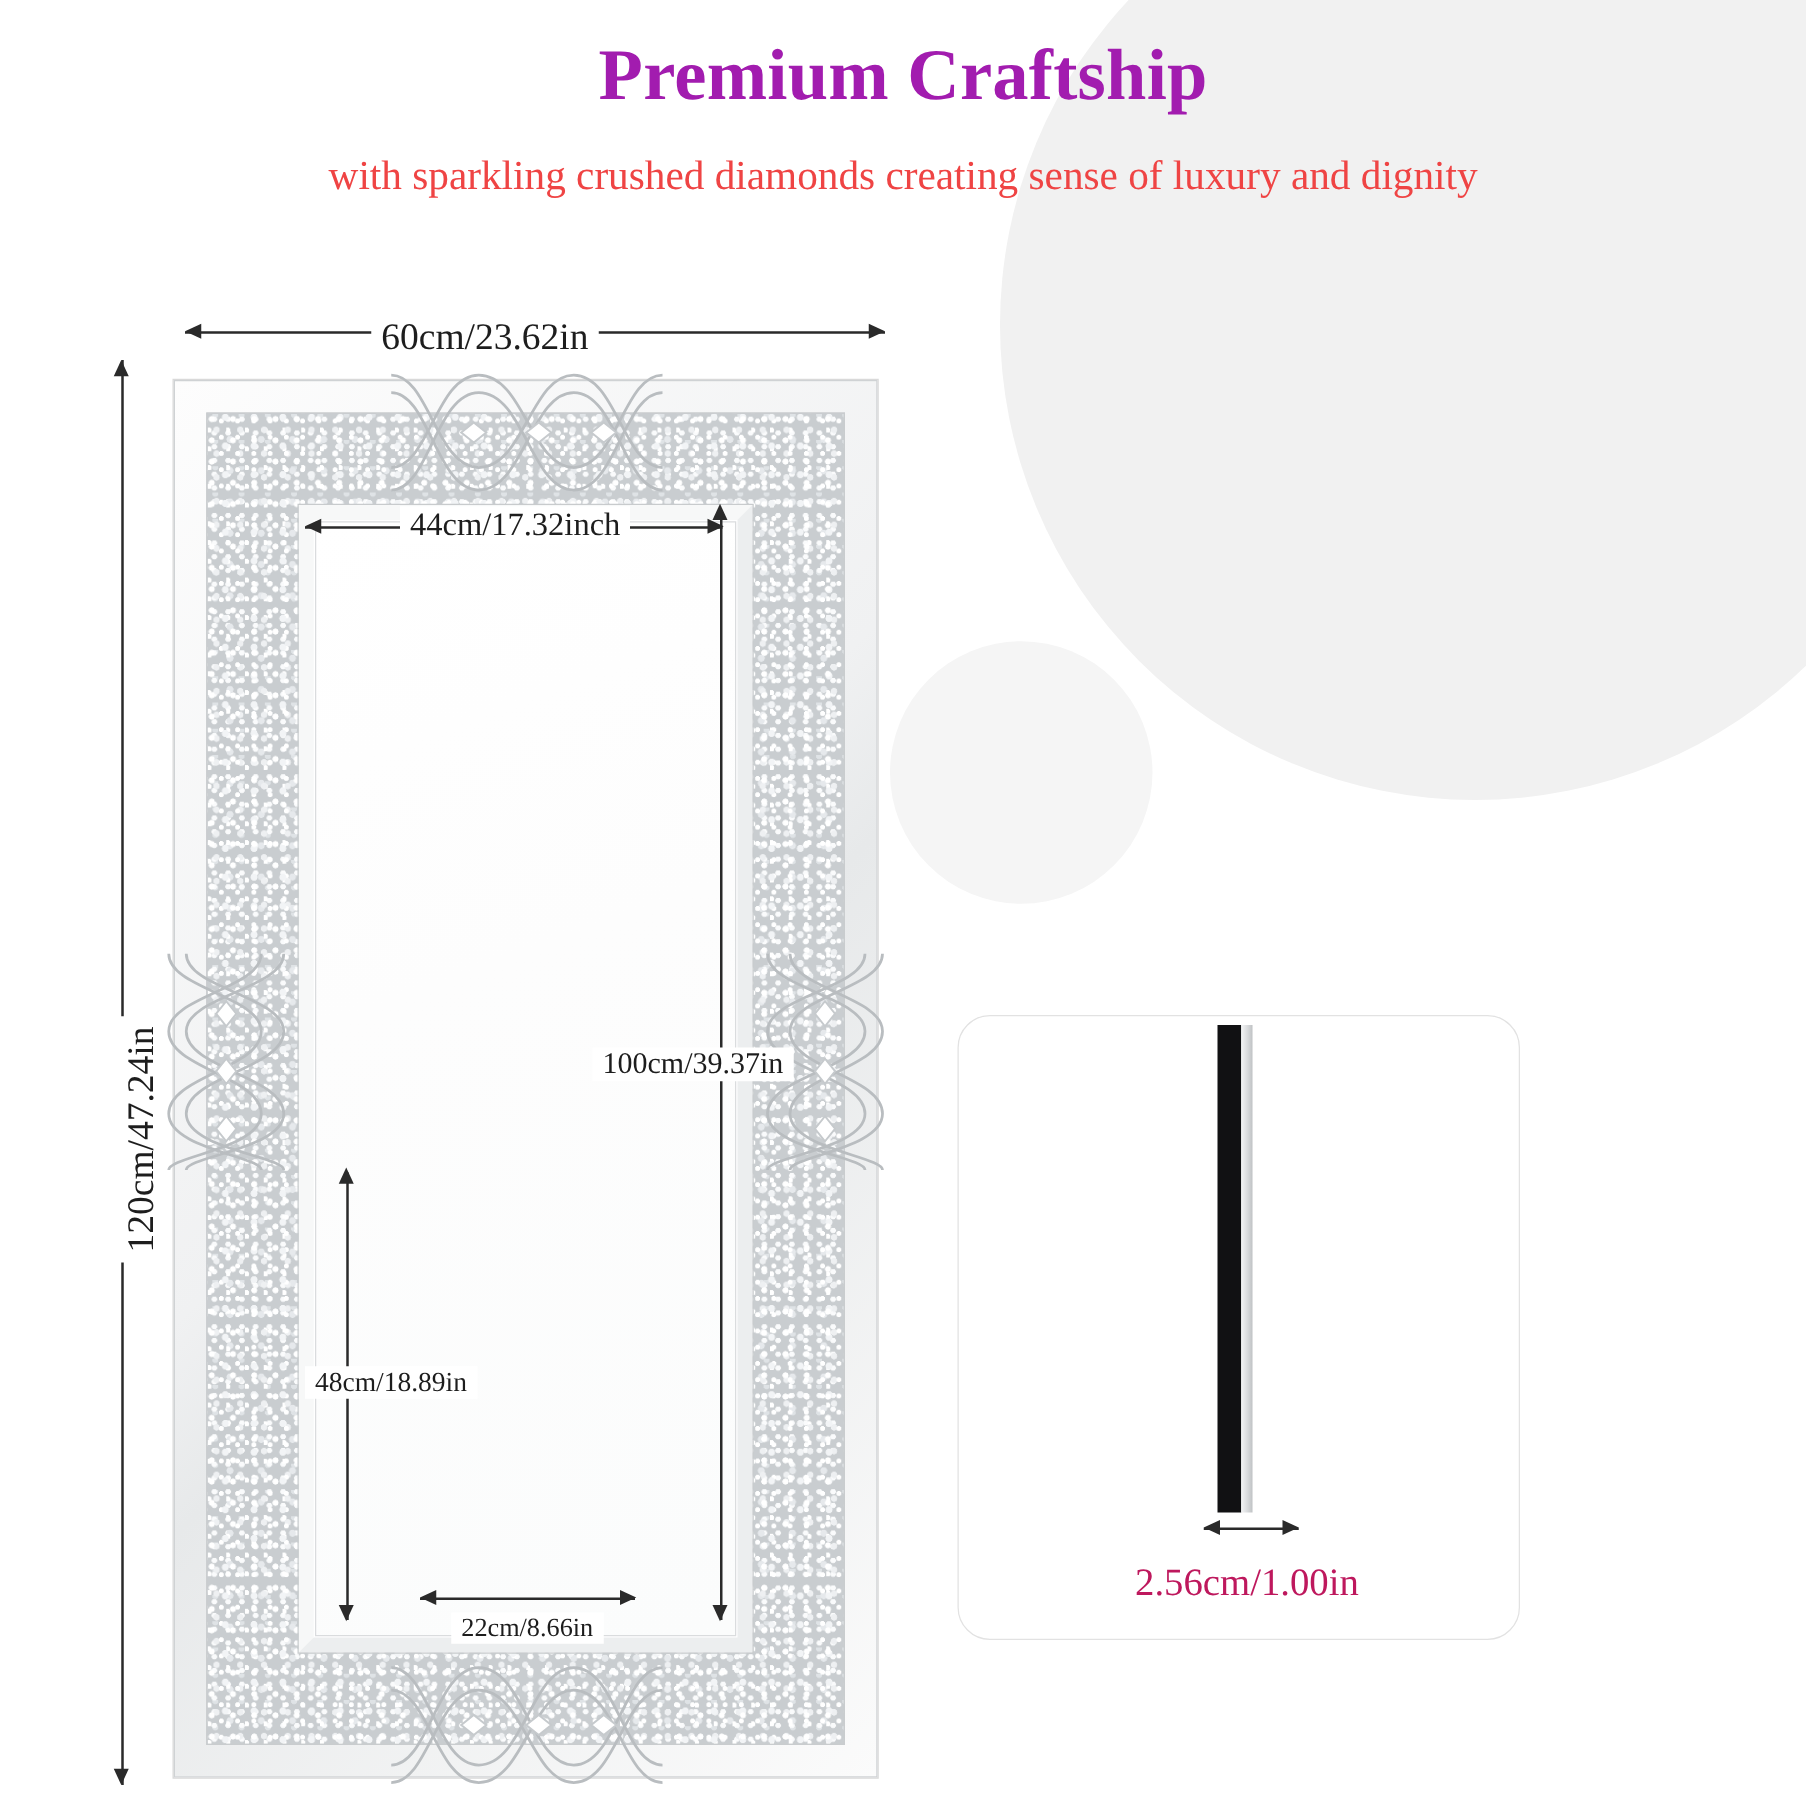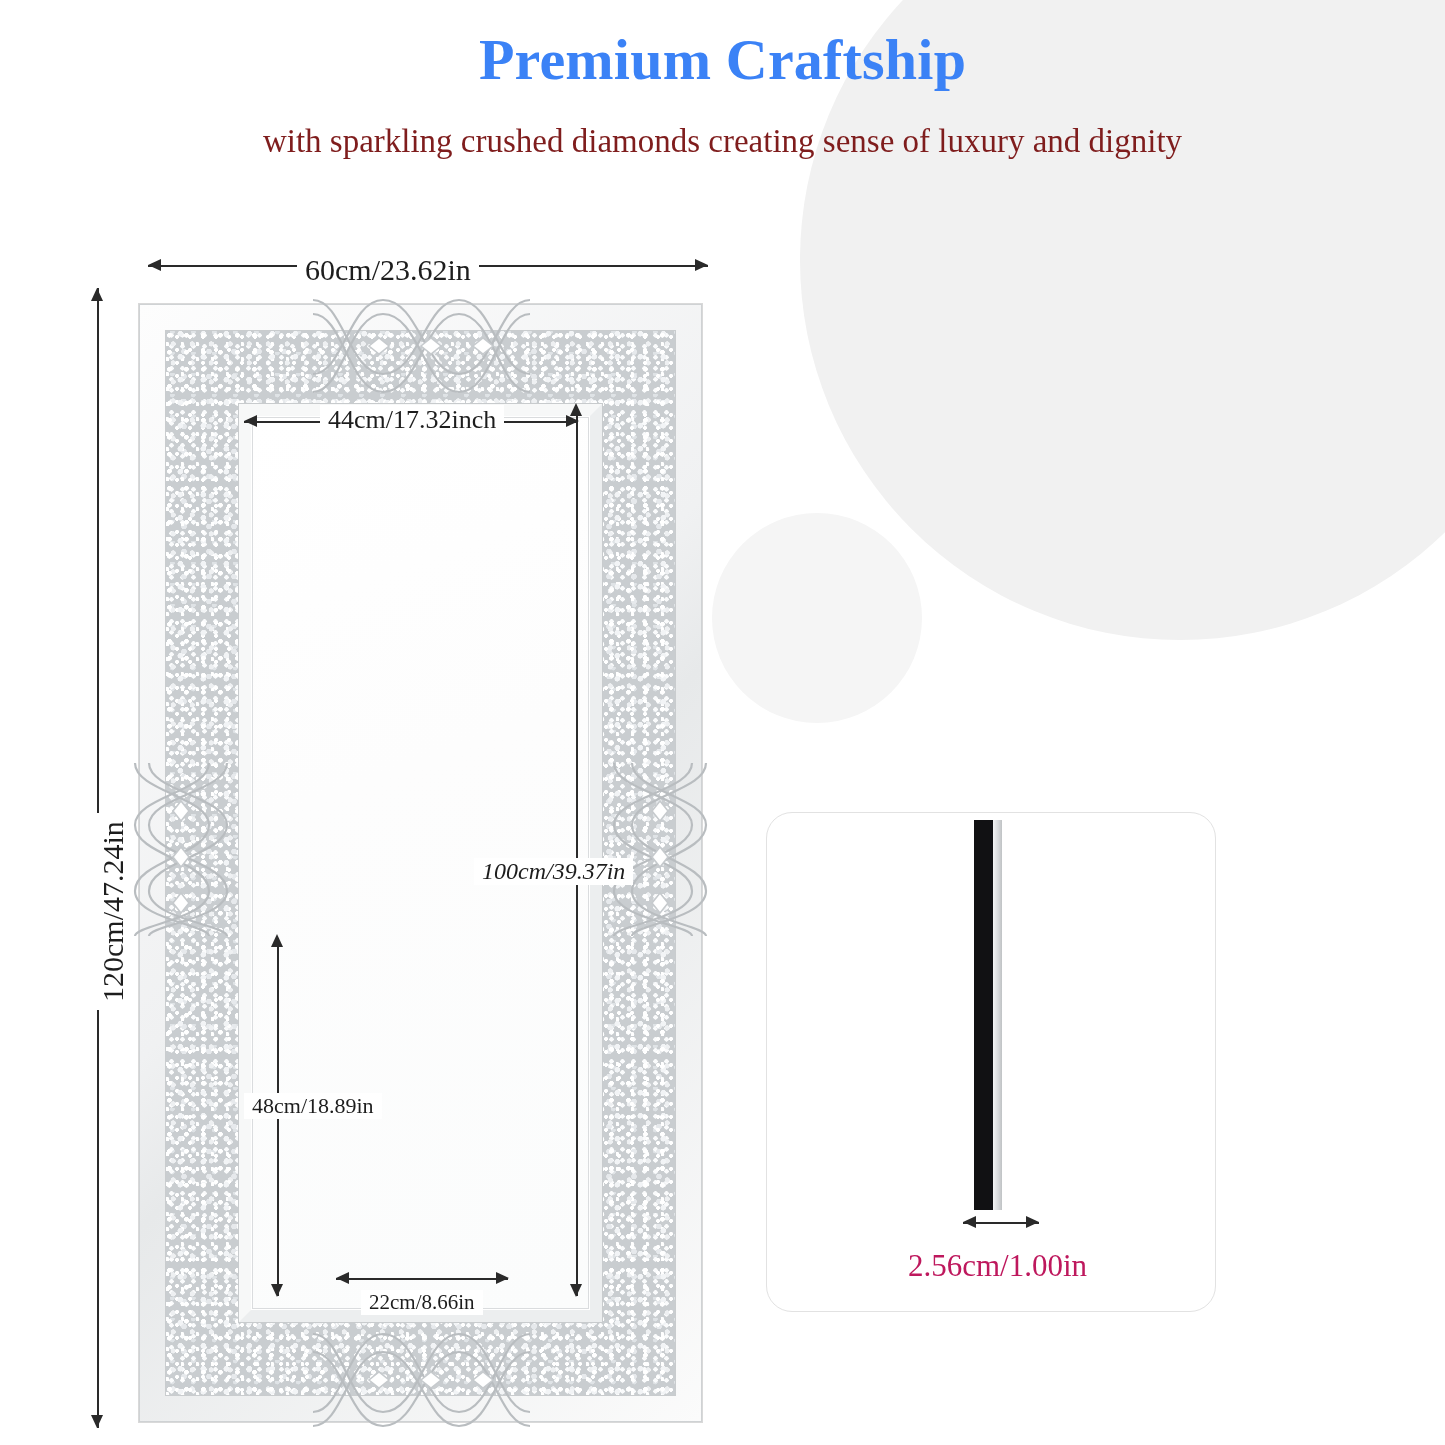--- a/index.html
+++ b/index.html
@@ -44,32 +44,32 @@
 
   
   .title {
     position: absolute;
     left: 0;
     top: 26px;
     width: 1445px;
     text-align: center;
     font-size: 58px;
     font-weight: bold;
-    color: #3b82f6;
+    color: #a21caf;
     letter-spacing: 0.2px;
   }
   .subtitle {
     position: absolute;
     left: 240px;
     top: 118px;
     width: 965px;
     text-align: center;
     font-size: 33px;
     line-height: 1.45;
-    color: #7f1d1d;
+    color: #ef4444;
   }
 
   
   #mirror {
     position: absolute;
     left: 138px;
     top: 303px;
     width: 565px;
     height: 1120px;
     background: #ffffff;
@@ -155,21 +155,21 @@
   }
   .rot90 {
     transform: rotate(-90deg);
     transform-origin: left top;
   }
 
   
   .lbl-60   { font-size: 30px; left: 297px;  top: 253px; }
   .lbl-120  { font-size: 30px; left: 96px;   top: 1010px; }
   .lbl-44   { font-size: 26px; left: 320px;  top: 405px; }
-  .lbl-100  { font-size: 24px; left: 474px;  top: 858px; font-style: italic; }
+  .lbl-100  { font-size: 24px; left: 474px;  top: 838px; }
   .lbl-48   { font-size: 22px; left: 244px;  top: 1093px; }
   .lbl-22   { font-size: 21px; left: 361px;  top: 1290px; }
 
   
   #thickness-card {
     position: absolute;
     left: 766px;
     top: 812px;
     width: 450px;
     height: 500px;

